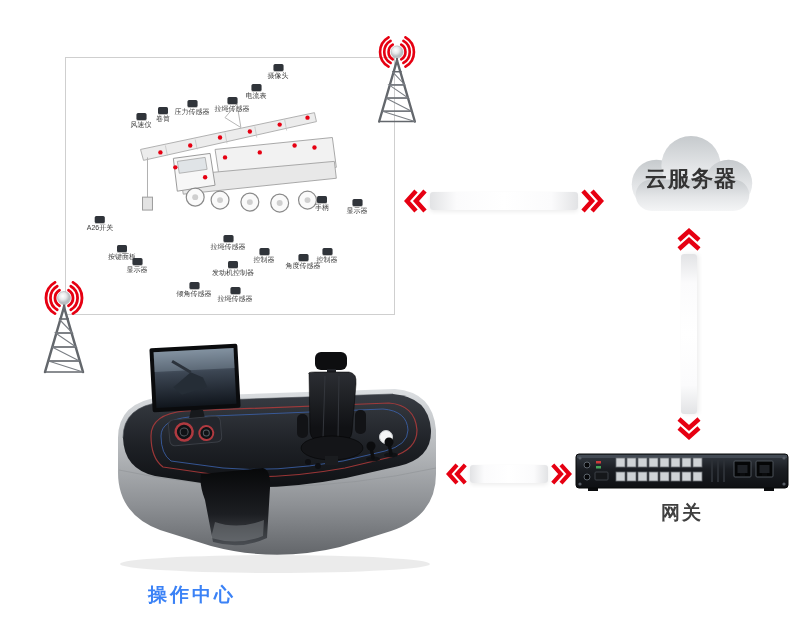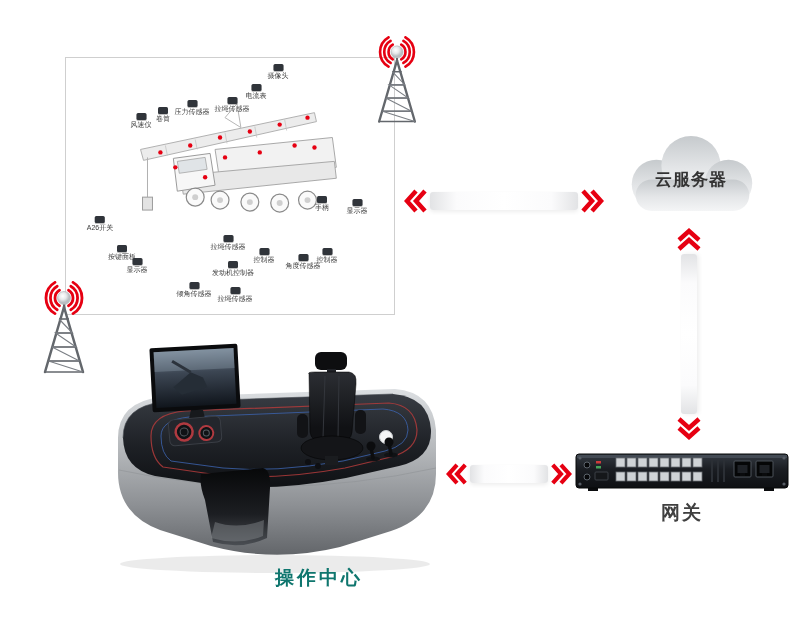--- a/index.html
+++ b/index.html
@@ -20,42 +20,42 @@
 
   
   .tower { position:absolute; }
   .tower-1 { left:350px; top:36px; width:94px; height:94px; }
   .tower-2 { left:14px; top:281px; width:100px; height:100px; }
 
   
   .cloud { position:absolute; left:612px; top:130px; width:158px; height:95px; }
   .cloud svg { position:absolute; inset:0; }
   .cloud-label { position:absolute; left:0; right:0; top:52%; transform:translateY(-50%);
-                 text-align:center; font-size:17px; font-weight:600; color:#333; letter-spacing:1px; }
+                 text-align:center; font-size:22px; font-weight:600; color:#333; letter-spacing:1px; }
 
   
   .arrow-h { position:absolute; display:flex; align-items:center; height:28px; }
   .arrow-h .bar { flex:1; height:18px; border-radius:3px; margin:0 2px;
                   background:linear-gradient(90deg,#e2e3e5 0%,#fbfbfc 18%,#ffffff 50%,#fbfbfc 82%,#e2e3e5 100%);
                   box-shadow:0 2px 4px rgba(0,0,0,.07); }
   .arrow-v { position:absolute; display:flex; flex-direction:column; align-items:center; width:30px; }
   .arrow-v .bar { flex:1; width:16px; border-radius:3px; margin:2px 0;
                   background:linear-gradient(180deg,#e2e3e5 0%,#fbfbfc 18%,#ffffff 50%,#fbfbfc 82%,#e2e3e5 100%);
                   box-shadow:2px 0 4px rgba(0,0,0,.07); }
   .chev { display:block; }
 
   
   .gateway { position:absolute; left:574px; top:444px; width:216px; height:52px; }
   .gateway-label { position:absolute; left:574px; top:500px; width:216px; text-align:center;
                    font-size:19px; font-weight:600; color:#404040; letter-spacing:2px; }
 
   
   .console { position:absolute; left:103px; top:342px; width:345px; height:235px; }
-  .console-label { position:absolute; left:148px; top:565px; width:215px; text-align:right;
-                   font-size:19px; font-weight:700; color:#0f766e; letter-spacing:3px; }
+  .console-label { position:absolute; left:148px; top:582px; width:215px; text-align:left;
+                   font-size:19px; font-weight:700; color:#3b82f6; letter-spacing:3px; }
 </style>
 </head>
 <body>
 
 <div class="canvas">
 
   <div class="crane-box">
     <svg class="truck" viewBox="0 0 330 258">
 
       <polygon points="75,92 250,55 252,64 78,103" fill="#ececec" stroke="#b0b0b0" stroke-width="1"></polygon>

